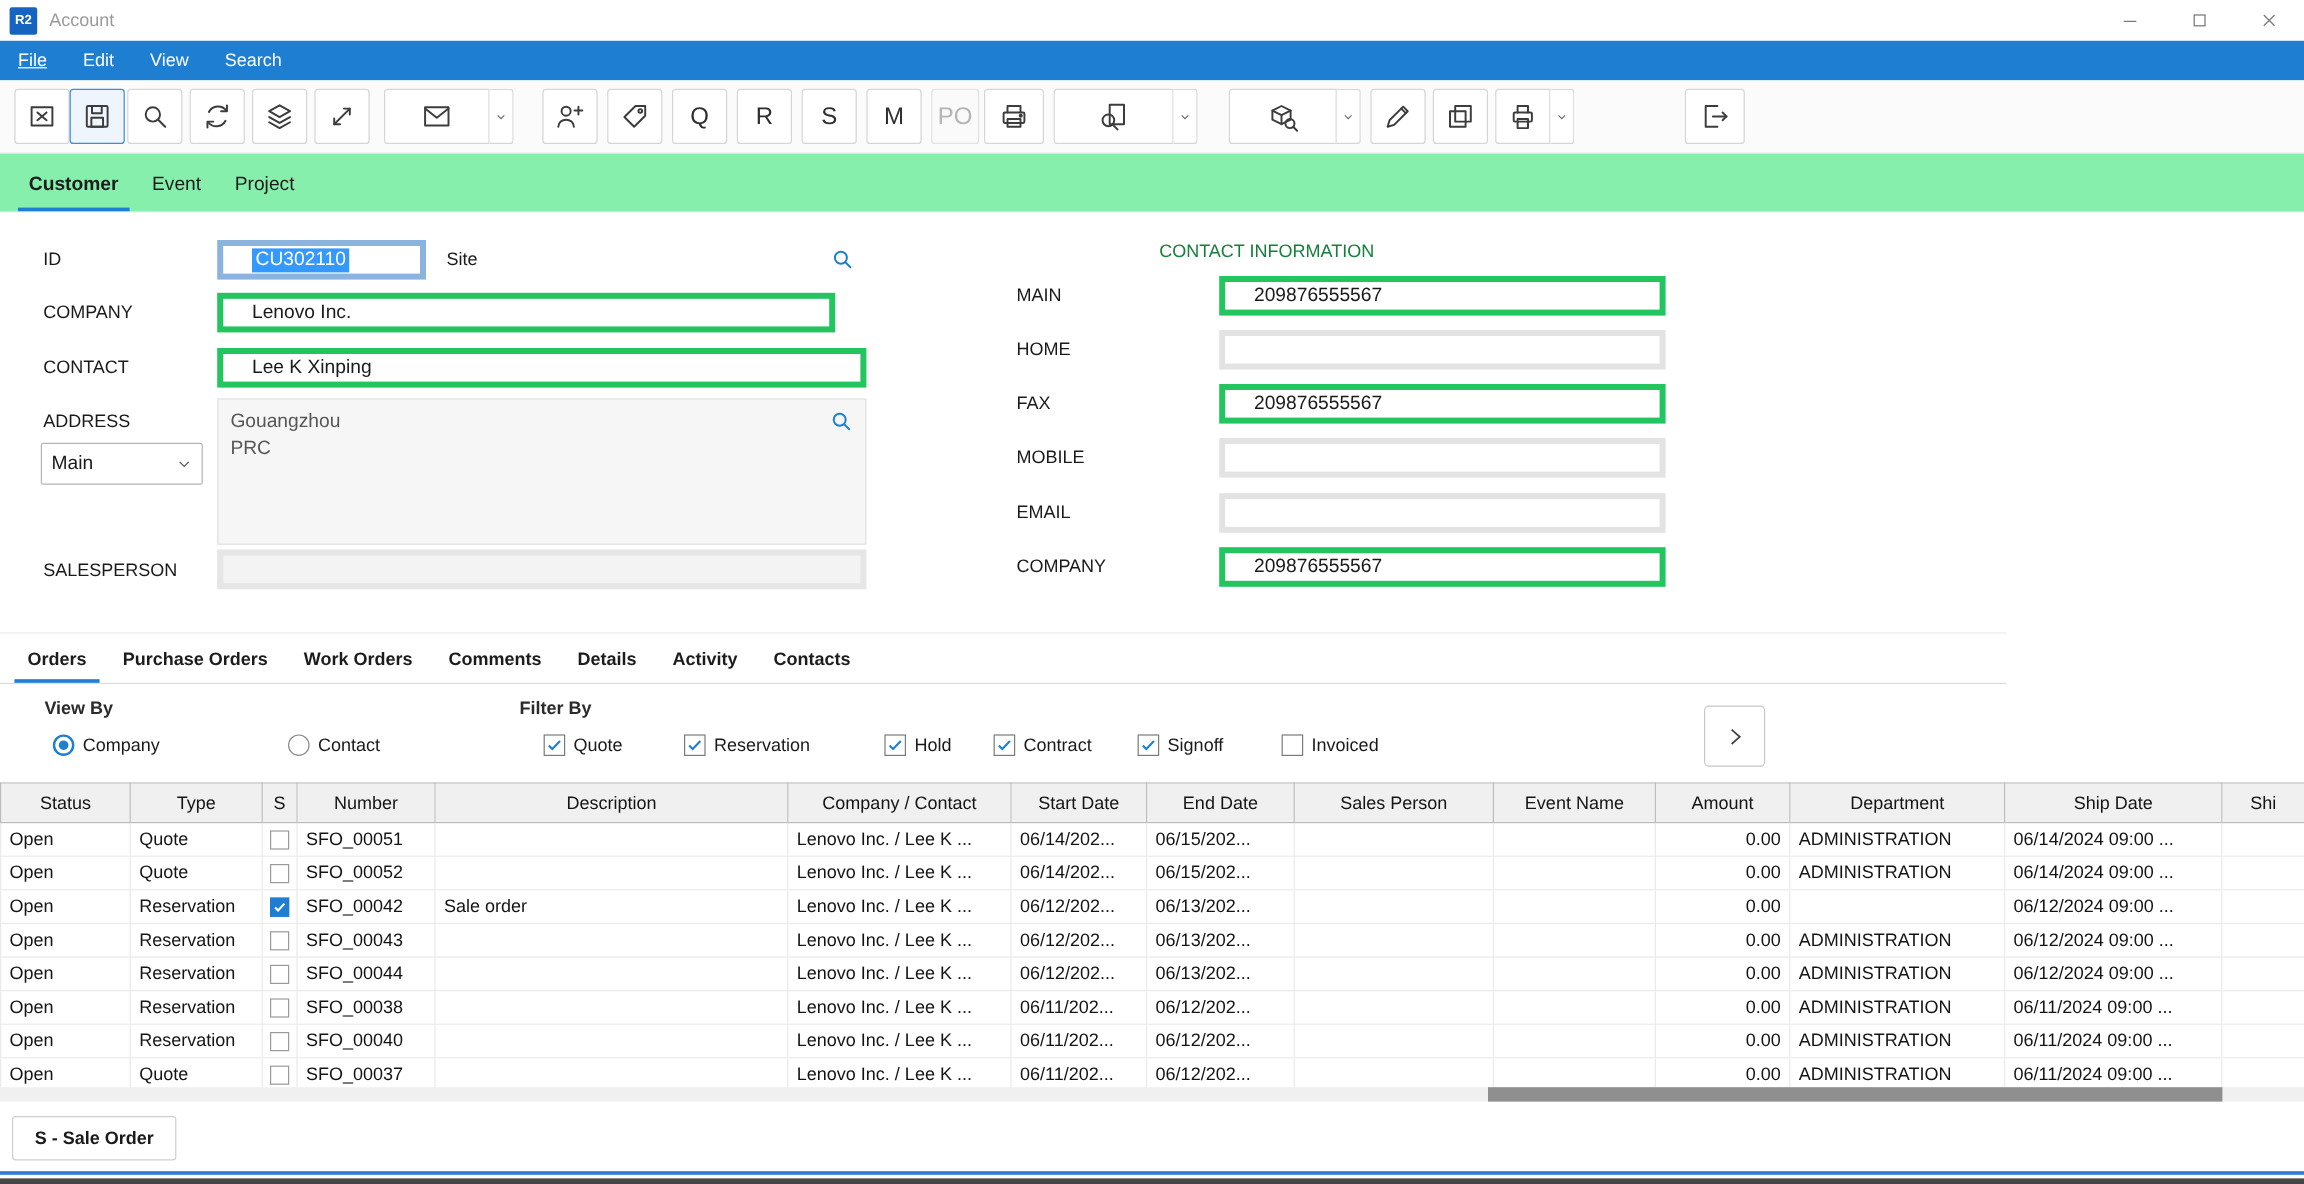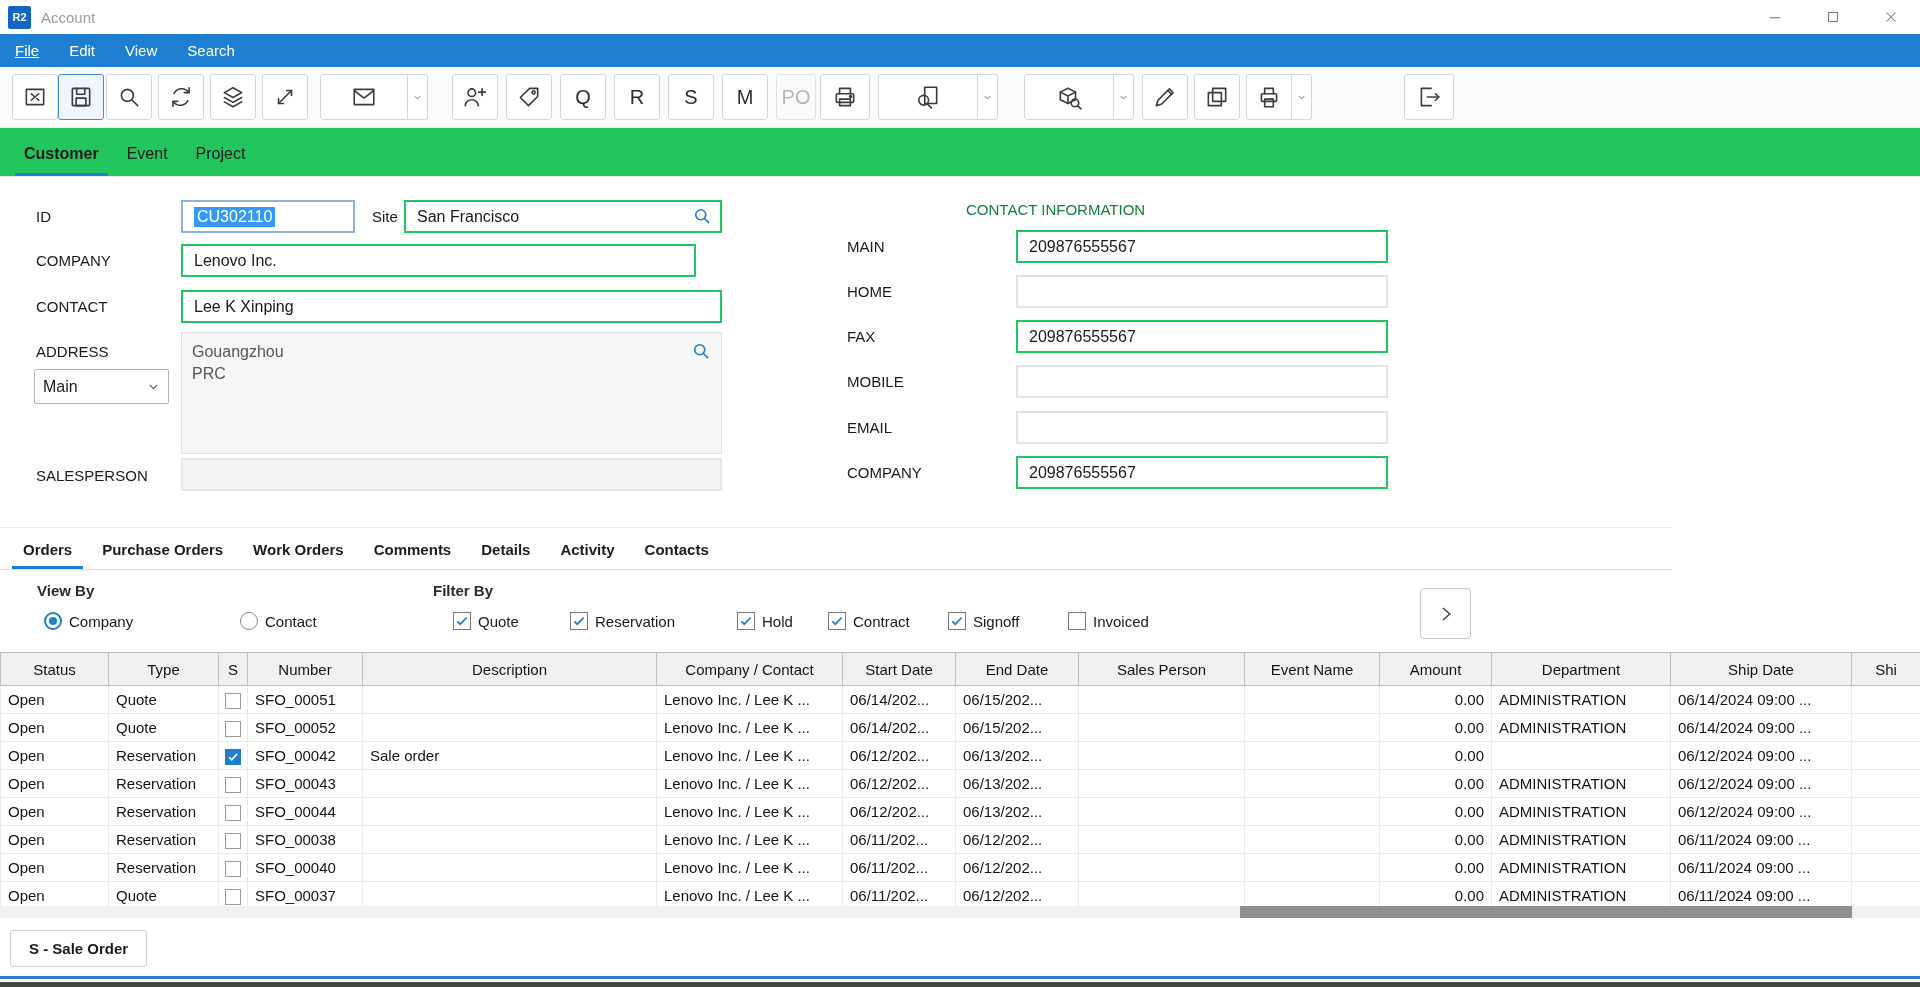--- a/index.html
+++ b/index.html
@@ -26,29 +26,29 @@
   .tbtn svg { width:26px; height:26px; stroke:#3c3c3c; fill:none; stroke-width:1.5; stroke-linecap:round; stroke-linejoin:round; }
   .tbtn.active { border-color:#3c8ddc; background:#eef5fc; }
   .tbtn.letter { font-size:20px; color:#2e2e2e; }
   .tbtn.disabled { color:#b5b5b5; border-color:#e3e3e3; background:#fafafa; }
   .compound { display:flex; flex:0 0 auto; }
   .ddbtn { width:20px; height:46px; border:1px solid #d6d6d6; border-left:none; border-radius:0 3px 3px 0; background:#fff; display:flex; align-items:center; justify-content:center; }
   .ddbtn svg { width:11px; height:11px; stroke:#666; fill:none; stroke-width:2; }
   .compound .tbtn { border-radius:3px 0 0 3px; }
 
   
-  .tabs { position:absolute; top:128px; left:0; width:1920px; height:49px; border-bottom:1px solid #e3e3e3; display:flex; align-items:flex-end; padding-left:10px; background:#22c55e;text-align:center; }
+  .tabs { position:absolute; top:128px; left:0; width:1920px; height:49px; border-bottom:1px solid #e3e3e3; display:flex; align-items:flex-end; padding-left:10px; background:#86efac;text-align:center; }
   .tab { padding:0 14px 13px; font-size:16px; color:#1c1c1c; position:relative; cursor:default; }
   .tab.active { font-weight:bold; }
   .tab.active::after { content:""; position:absolute; left:5px; right:5px; bottom:0; height:3px; background:#1e7fd2; }
 
   
   .form { position:absolute; top:177px; left:0; width:1920px; height:350px; background:#fff; }
   .flabel { position:absolute; font-size:15px; color:#1a1a1a; white-space:nowrap; }
-  .finput { position:absolute; height:33px; border:2px solid #22c55e; background:#fff; font-size:16px; display:flex; align-items:center; padding:0 11px; white-space:nowrap; overflow:hidden; }
+  .finput { position:absolute; height:33px; border:5px solid #22c55e; background:#fff; font-size:16px; display:flex; align-items:center; padding:0 24px; white-space:nowrap; overflow:hidden; }
   .finput.empty { border-color:#e3e3e3; }
   .sel { background:#3399ff; color:#fff; padding:1px 3px; }
   .magicon svg { width:20px; height:20px; stroke:#1e7fd2; fill:none; stroke-width:2; }
   .fieldmag { position:absolute; }
   .addrbox { position:absolute; left:181px; top:155px; width:541px; height:122px; background:#f6f6f6; border:1px solid #e2e2e2; padding:8px 10px; font-size:16px; color:#565656; line-height:1.35; }
   .addrbox .fieldmag { right:10px; top:8px; }
   .selectbox { position:absolute; left:34px; top:192px; width:135px; height:35px; border:1px solid #b4b4b4; border-radius:2px; background:#fff; display:flex; align-items:center; padding:0 8px; font-size:16px; }
   .selectbox .chev { margin-left:auto; }
   .selectbox .chev svg { width:13px; height:13px; stroke:#555; fill:none; stroke-width:2; }
   .readonly { background:#f3f3f3; border-color:#e6e6e6; }
@@ -280,23 +280,20 @@
   <span class="tab">Event</span>
   <span class="tab">Project</span>
 </div>
 
 <div class="form">
   <span class="flabel" style="left:36px;top:31px">ID</span>
   <div class="finput" style="left:181px;top:23px;width:174px;border-color:#8ab4dd">
       <span class="sel">CU302110</span>
     </div>
   <span class="flabel" style="left:372px;top:31px">Site</span>
-  <div class="finput" style="left:404px;top:23px;width:318px">
-      <span>San Francisco</span>
-    </div>
   <span class="fieldmag magicon" style="left:692px;top:29px">
       <svg viewBox="0 0 24 24">
         <circle cx="10.5" cy="10.5" r="6"></circle>
         <path d="M15 15l5.5 5.5"></path>
       </svg>
     </span>
 
   <span class="flabel" style="left:36px;top:75px">COMPANY</span>
   <div class="finput" style="left:181px;top:67px;width:515px">
       <span>Lenovo Inc.</span>

